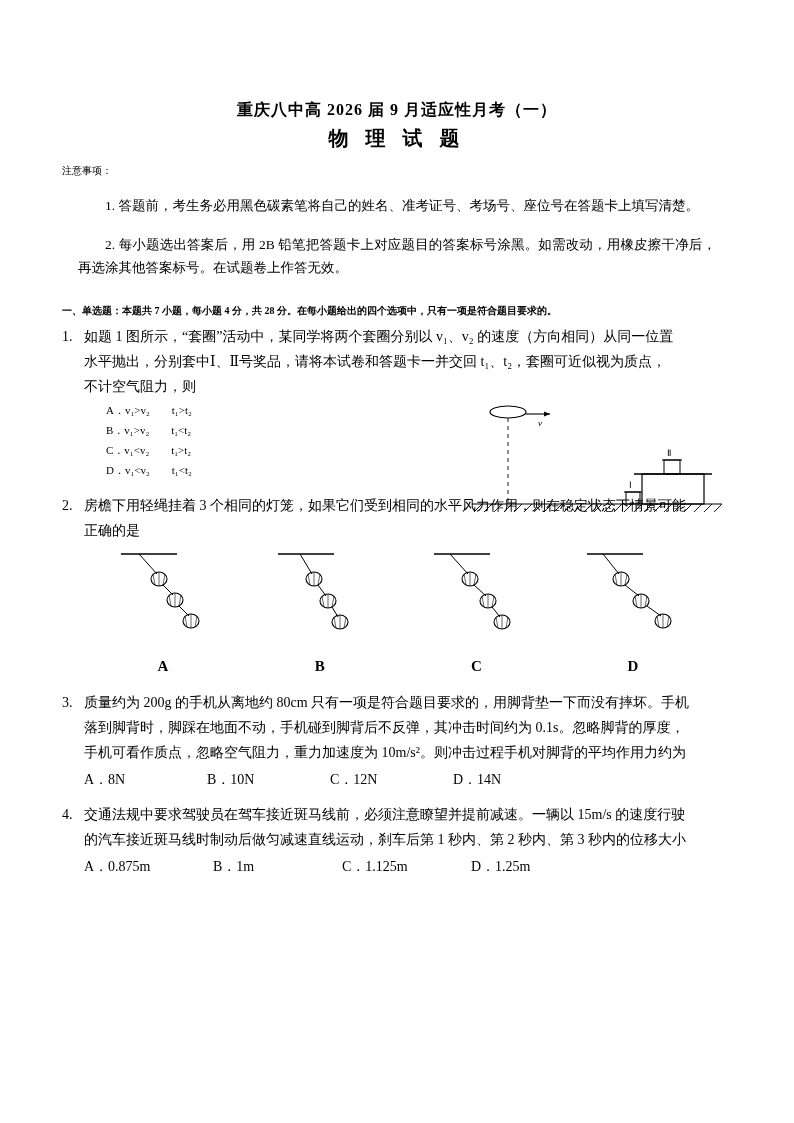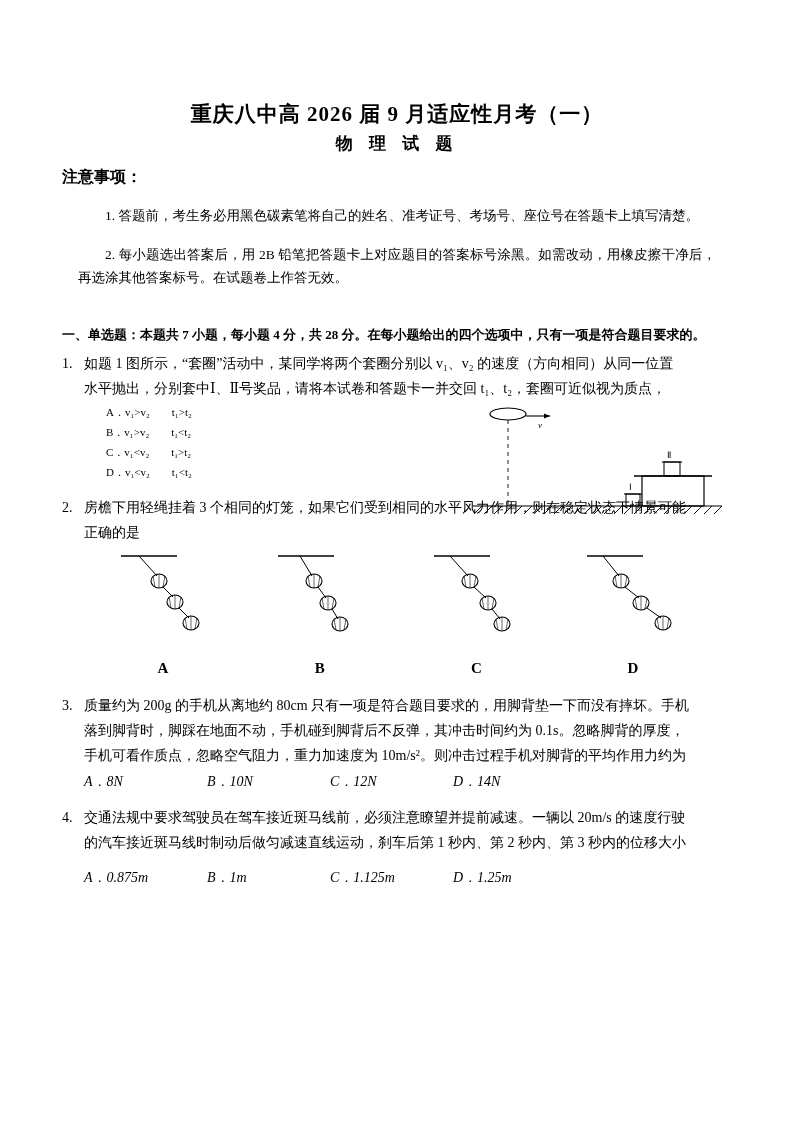--- a/index.html
+++ b/index.html
@@ -17,50 +17,50 @@
   }
   .page {
     width: 794px;
     height: 1123px;
     box-sizing: border-box;
     padding: 72px 62px 30px 62px;
     position: relative;
   }
   .doc-title {
     text-align: center;
-    font-size: 21px;
+    font-size: 16px;
     font-weight: bold;
     letter-spacing: 1px;
     margin: 28px 0 4px 0;
     font-family: "Liberation Serif", "DejaVu Serif", serif;
   }
   .doc-subtitle {
     text-align: center;
-    font-size: 17px;
+    font-size: 20px;
     font-weight: bold;
     letter-spacing: 6px;
     margin: 2px 0 12px 0;
   }
   .notice-head {
-    font-size: 16px;
-    font-weight: bold;
+    font-size: 10px;
+    font-weight: normal;
     margin: 6px 0 2px 0;
   }
   .notice-item {
     font-size: 13.5px;
     line-height: 1.72;
     text-indent: 2em;
     margin: 16px;
     text-align: justify;
   }
   .section-head {
-    font-size: 13px;
+    font-size: 10px;
     font-weight: bold;
     line-height: 1.75;
-    margin: 34px 0 6px 0;
+    margin: 22px 0 6px 0;
     text-align: justify;
   }
   .q {
     font-size: 14px;
     line-height: 1.78;
     margin: 6px 0 0 0;
     position: relative;
     text-align: justify;
   }
   .q-body {
@@ -79,21 +79,21 @@
   }
   .opts-row {
     display: flex;
     padding-left: 22px;
     font-size: 14px;
     line-height: 1.95;
   }
   .opts-row > span {
     display: inline-block;
   }
-  .ow { width: 123px; font-style: italic; }
+  .ow { width: 123px; }
   .fig-q1 {
     position: absolute;
     right: 4px;
     top: 2px;
     width: 262px;
     height: 118px;
   }
   .q1-wrap { position: relative; }
   .lantern-row {
     display: flex;
@@ -124,20 +124,21 @@
   <p class="notice-item">1. 答题前，考生务必用黑色碳素笔将自己的姓名、准考证号、考场号、座位号在答题卡上填写清楚。</p>
   <p class="notice-item">2. 每小题选出答案后，用 2B 铅笔把答题卡上对应题目的答案标号涂黑。如需改动，用橡皮擦干净后，再选涂其他答案标号。在试题卷上作答无效。</p>
 
   <div class="section-head">一、单选题：本题共 7 小题，每小题 4 分，共 28 分。在每小题给出的四个选项中，只有一项是符合题目要求的。</div>
 
   <div class="q q1-wrap">
     <span class="q-num">1.</span>
     <div class="q-body">
       <div>如题 1 图所示，“套圈”活动中，某同学将两个套圈分别以 v₁、v₂ 的速度（方向相同）从同一位置</div>
       <div>水平抛出，分别套中Ⅰ、Ⅱ号奖品，请将本试卷和答题卡一并交回 t₁、t₂，套圈可近似视为质点，</div>
+      <div>不计空气阻力，则</div>
     </div>
 
     <div style="position:relative;">
       <div class="opts-block">
         <div>A．v₁&gt;v₂　　t₁&gt;t₂</div>
         <div>B．v₁&gt;v₂　　t₁&lt;t₂</div>
         <div>C．v₁&lt;v₂　　t₁&gt;t₂</div>
         <div>D．v₁&lt;v₂　　t₁&lt;t₂</div>
       </div>
 
@@ -329,24 +330,24 @@
       <span class="ow">A．8N</span>
       <span class="ow">B．10N</span>
       <span class="ow">C．12N</span>
       <span class="ow">D．14N</span>
     </div>
   </div>
 
   <div class="q" style="margin-top:10px;">
     <span class="q-num">4.</span>
     <div class="q-body">
-      <div>交通法规中要求驾驶员在驾车接近斑马线前，必须注意瞭望并提前减速。一辆以 20m/s 的速度行驶</div>
+      <div>交通法规中要求驾驶员在驾车接近斑马线前，必须注意瞭望并提前减速。一辆以 15m/s 的速度行驶</div>
       <div>的汽车接近斑马线时制动后做匀减速直线运动，刹车后第 1 秒内、第 2 秒内、第 3 秒内的位移大小</div>
     </div>
-    <div class="opts-row" style="margin-top:8px;">
+    <div class="opts-row" style="margin-top:0;gap:6px;">
       <span class="ow">A．0.875m</span>
       <span class="ow">B．1m</span>
       <span class="ow">C．1.125m</span>
       <span class="ow">D．1.25m</span>
     </div>
   </div>
 
 </div>
 
 </body></html>

